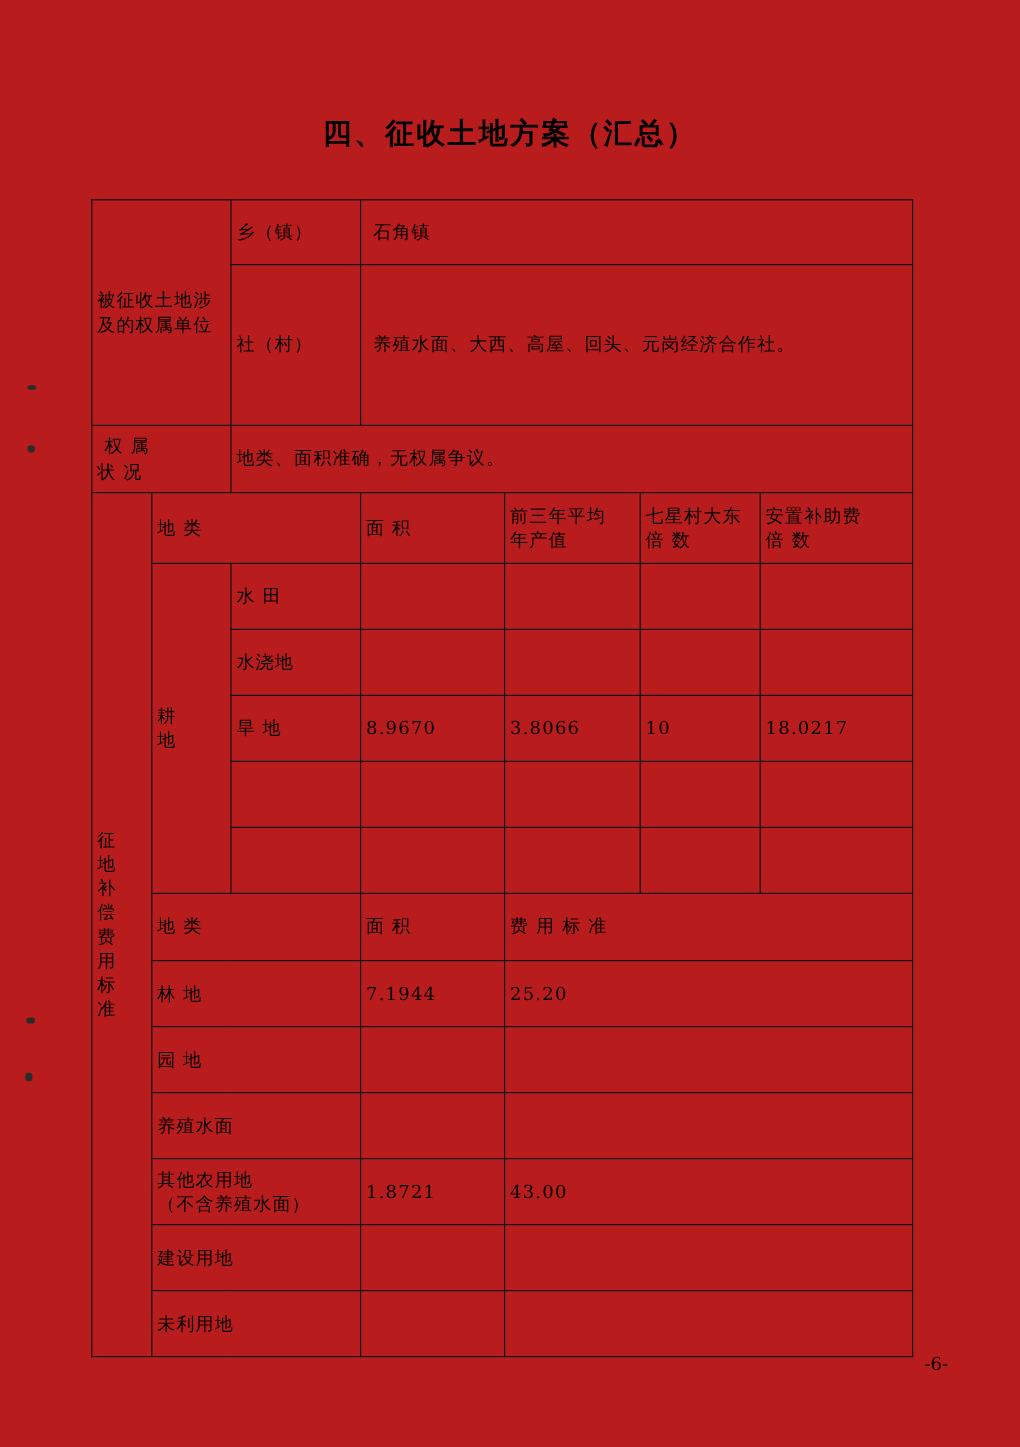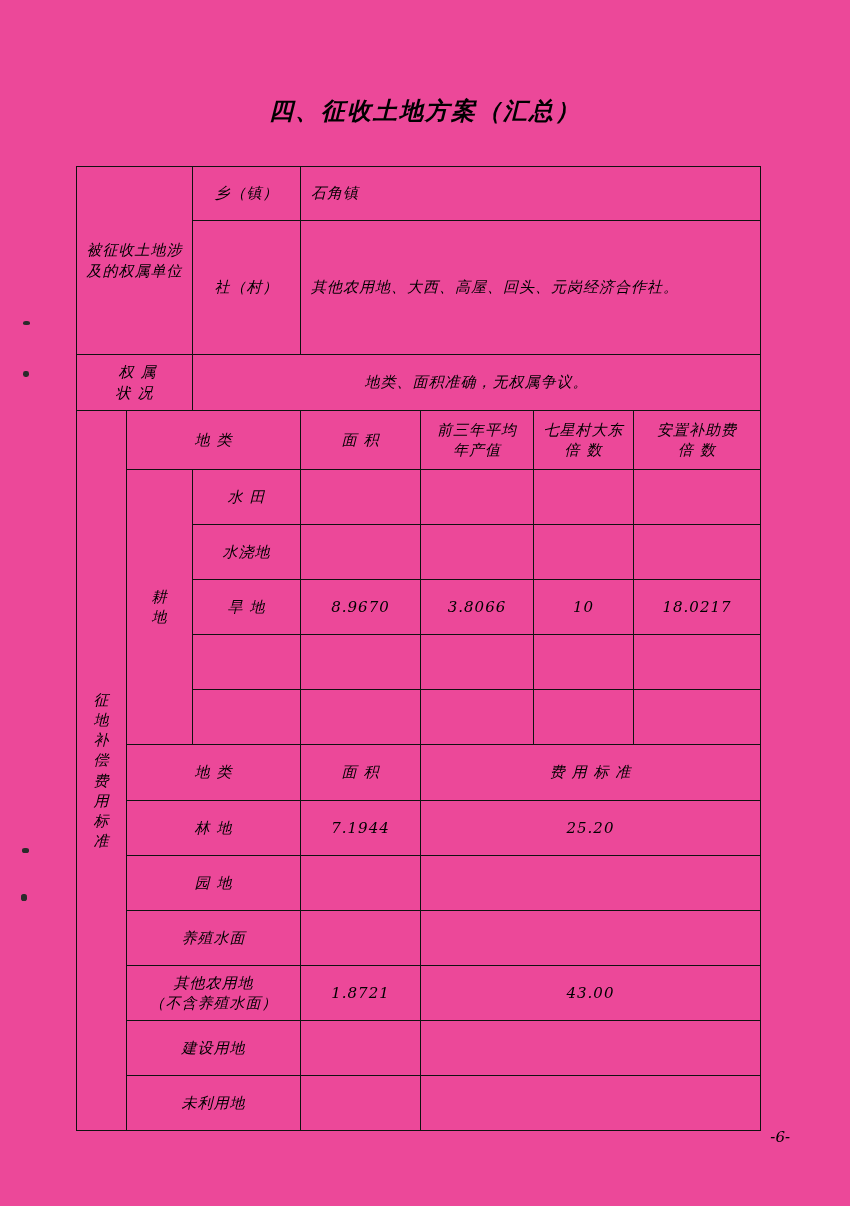--- a/index.html
+++ b/index.html
@@ -12,22 +12,21 @@
     height: 1206px;
     position: relative;
     font-family: "DejaVu Serif", "Liberation Serif", serif;
     color: #000000;
     overflow: hidden;
   }
 
   .page {
     position: absolute;
     inset: 0;
-    background: #ec4899;
-    font-style: italic;
+    background: #b91c1c;
   }
 
   
   .doc-title {
     position: absolute;
     top: 95px;
     left: 0;
     width: 850px;
     text-align: center;
     font-size: 24px;
@@ -51,21 +50,20 @@
     position: absolute;
     left: 76px;
     top: 166px;
     width: 684px;
     border-collapse: collapse;
     table-layout: fixed;
   }
   .land-table td {
     border: 1.6px solid #111111;
     font-size: 15px;
-    text-align: center;
     vertical-align: middle;
     padding: 2px 4px;
     line-height: 1.35;
     letter-spacing: 1px;
   }
   .land-table td.left {
     text-align: left;
     padding-left: 10px;
     letter-spacing: 1px;
     margin-left: 20px;
@@ -135,21 +133,21 @@
     <tbody>
 
       <tr>
         <td colspan="2" rowspan="2" style="height:178px">被征收土地涉及的权属单位</td>
         <td style="height:49px">乡（镇）</td>
         <td colspan="4" class="left">石角镇</td>
       </tr>
 
       <tr>
         <td style="height:129px">社（村）</td>
-        <td colspan="4" class="left">其他农用地、大西、高屋、回头、元岗经济合作社。</td>
+        <td colspan="4" class="left">养殖水面、大西、高屋、回头、元岗经济合作社。</td>
       </tr>
 
       <tr>
         <td colspan="2" class="cell-wrap spaced1" style="height:51px">权  属
 状  况</td>
         <td colspan="5">地类、面积准确，无权属争议。</td>
       </tr>
 
       <tr>
         <td rowspan="14" class="vert" style="width:50px">征

